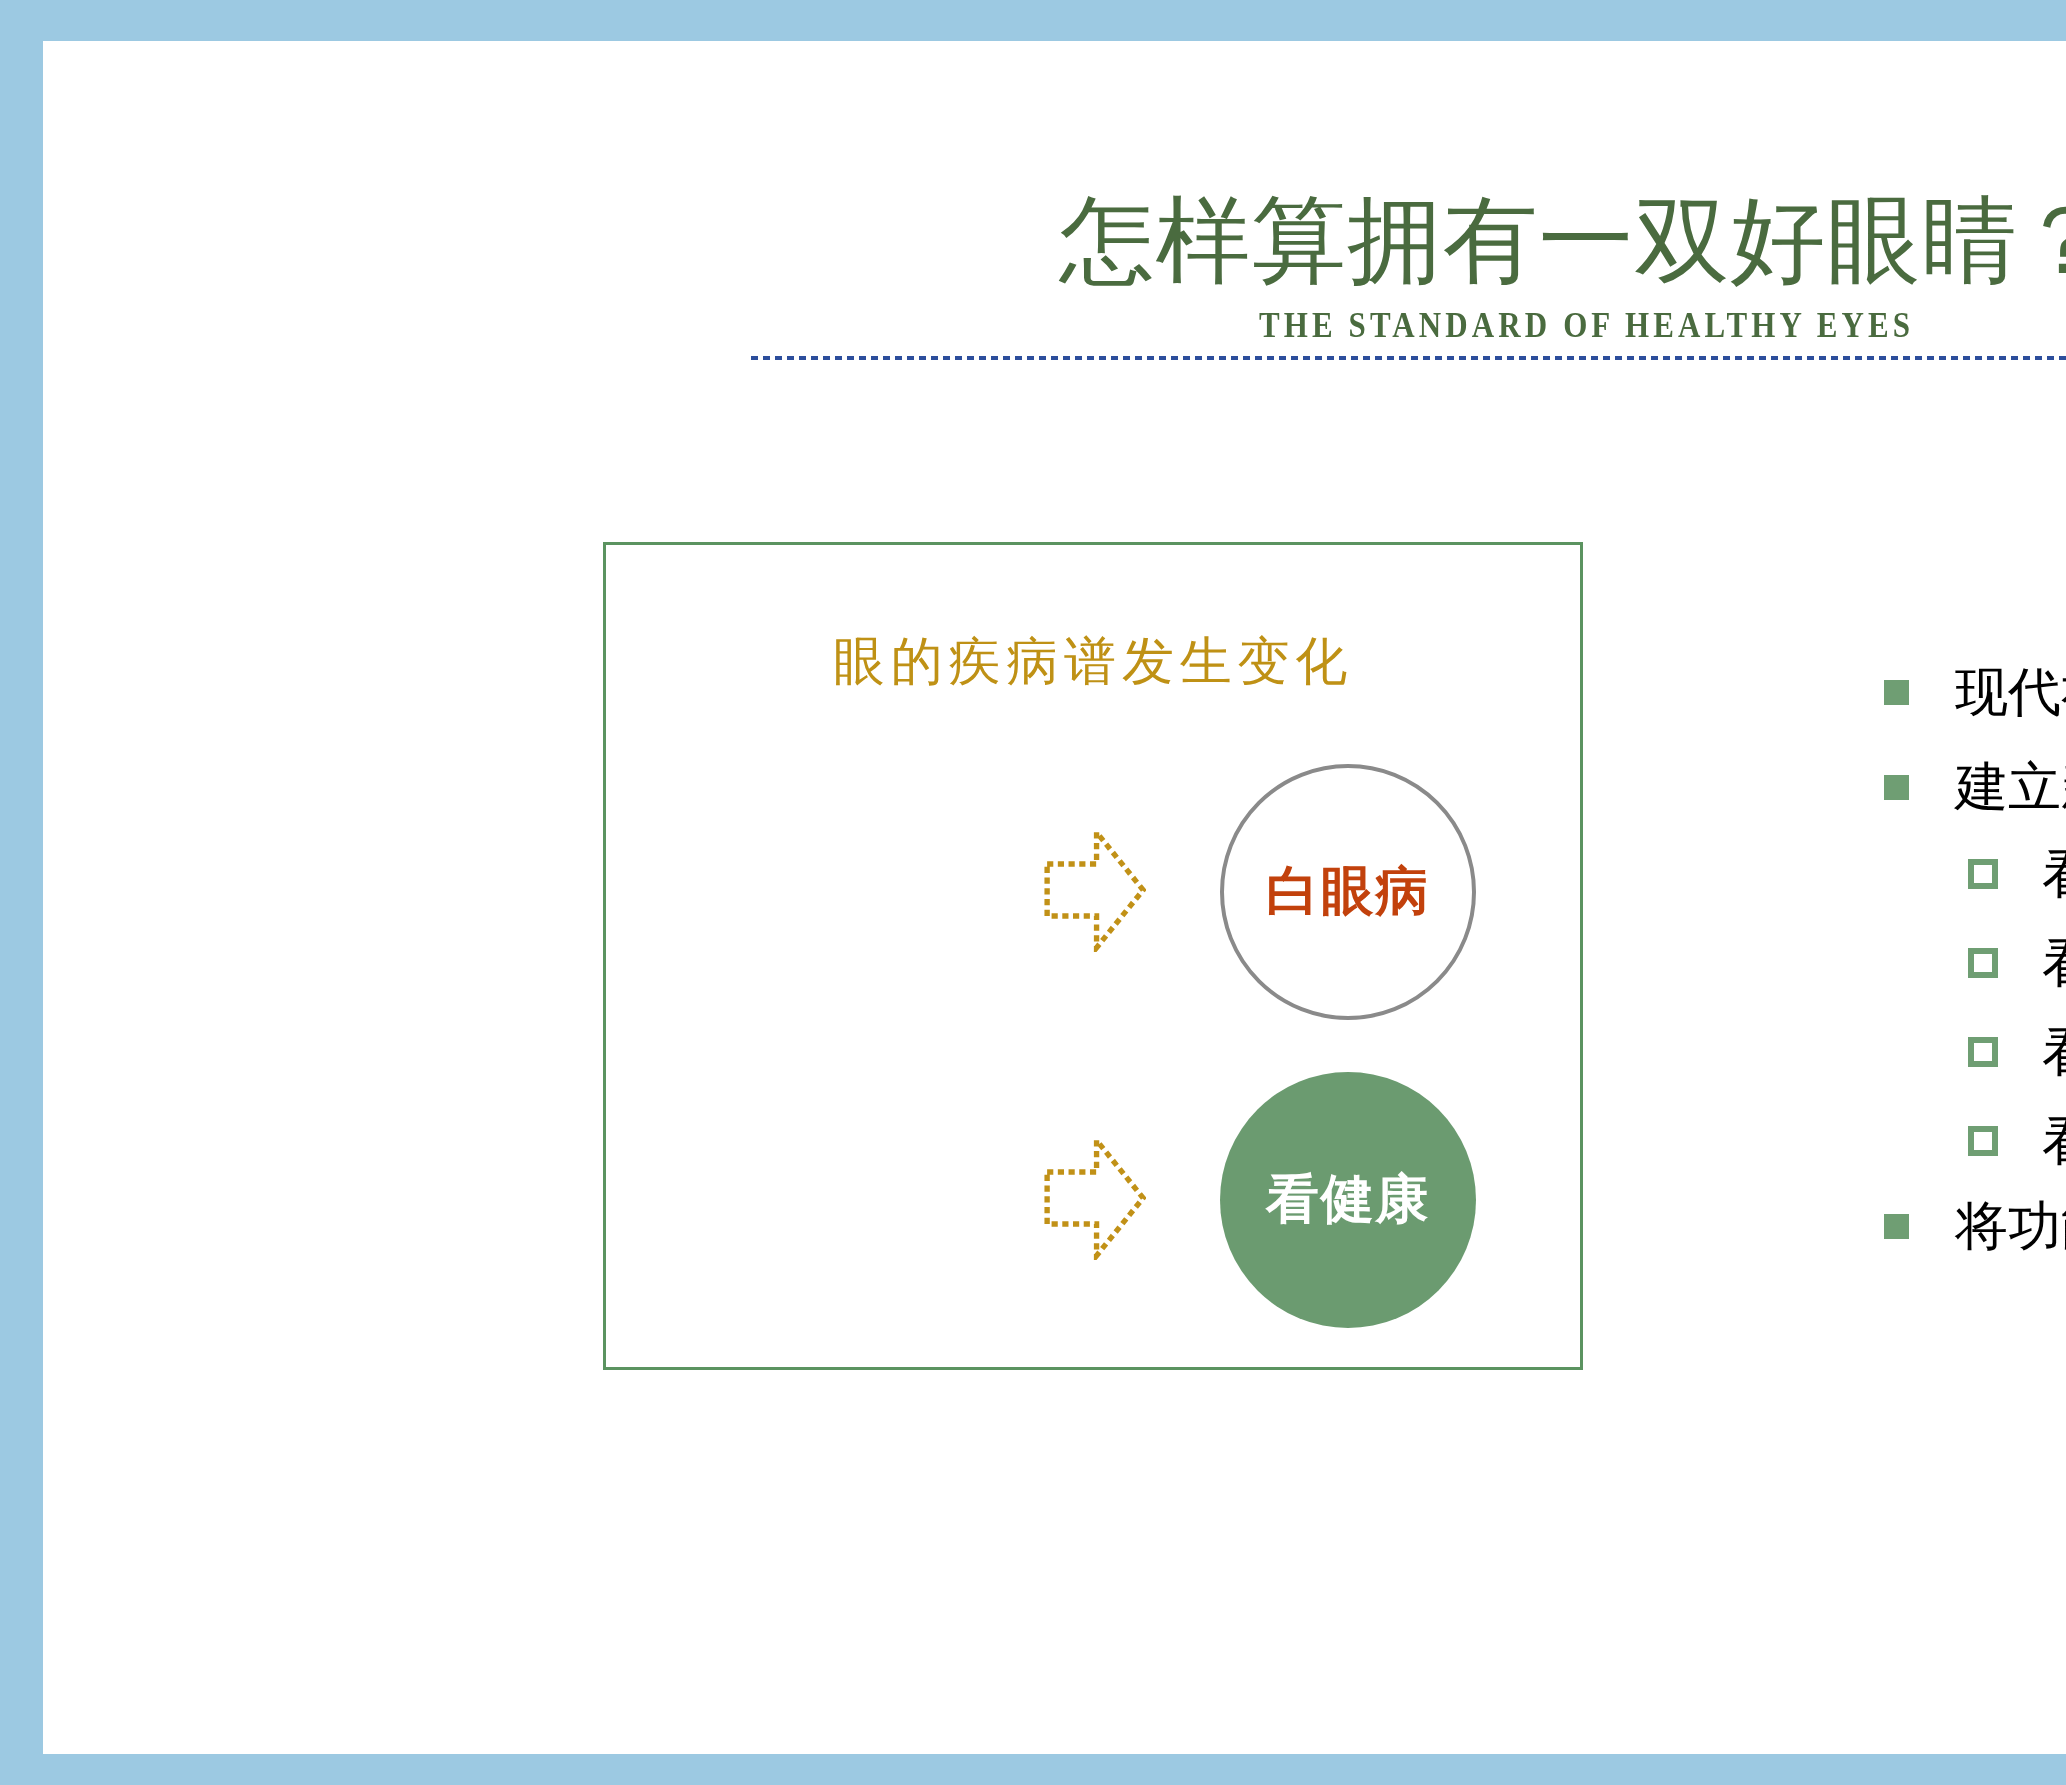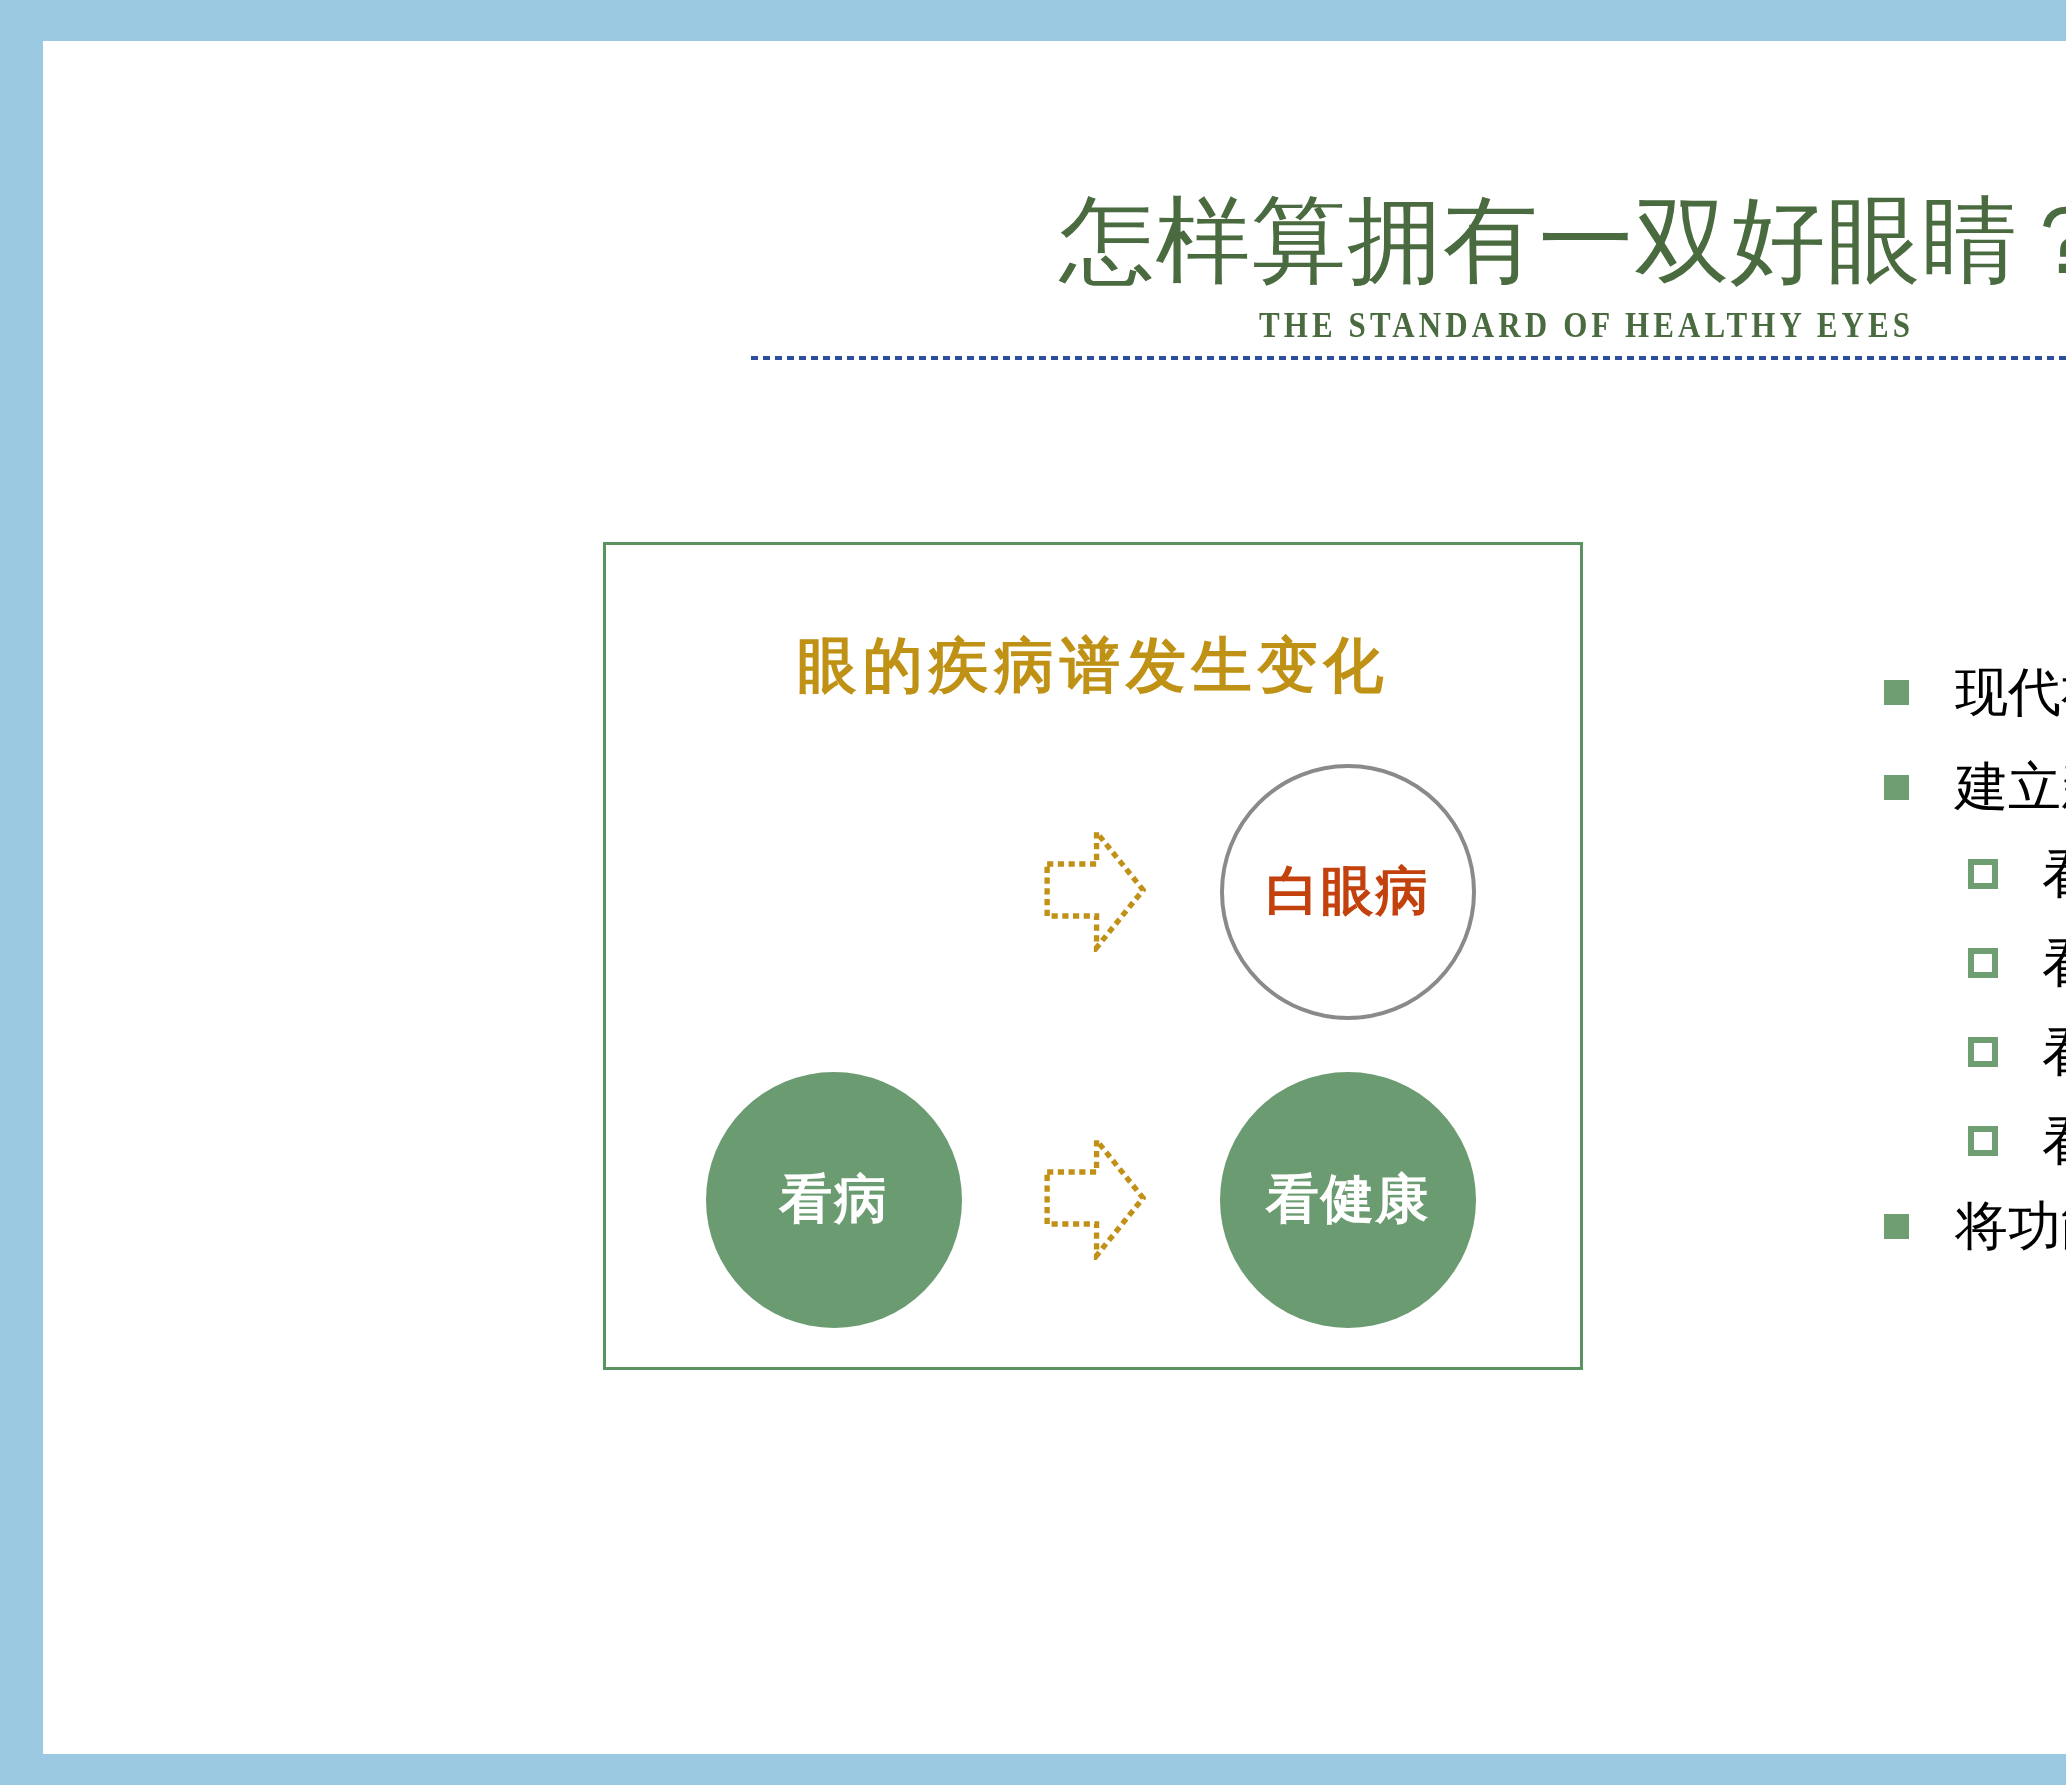--- a/index.html
+++ b/index.html
@@ -46,21 +46,21 @@
   
   .diagram-box {
     position: absolute; left: 560px; top: 501px;
     width: 980px; height: 828px;
     border: 3.7px solid #5B9360; box-sizing: border-box;
     background: #FFFFFF;
   }
   .diagram-title {
     position: absolute; left: 560px; top: 589px; width: 980px;
     text-align: center;
-    font-size: 60px; font-weight: bold;
+    font-size: 52px; font-weight: normal;
     color: #BF9115; letter-spacing: 5.8px;
     line-height: 1.2; white-space: nowrap;
   }
 
   .circle {
     position: absolute; width: 256px; height: 256px;
     border-radius: 50%; box-sizing: border-box;
     display: flex; align-items: center; justify-content: center;
     font-size: 53px; font-weight: bold; letter-spacing: 1.7px;
     white-space: nowrap;
@@ -112,21 +112,20 @@
     <div class="page-title">怎样算拥有一双好眼睛？</div>
     <div class="page-subtitle">
       <span>THE STANDARD OF HEALTHY EYES</span>
     </div>
     <div class="title-divider"></div>
 
     <div class="diagram-box"></div>
     <div class="diagram-title">眼的疾病谱发生变化</div>
 
     <div class="circle white c2">白眼病</div>
-    <div class="circle green c3">看病</div>
     <div class="circle green c4">看健康</div>
 
     <svg class="arrow-svg a1" viewBox="0 0 250 300">
       <path d="M10 87 H130 V10 L243 150 L130 290 V213 H10 Z" fill="none" stroke="#C19117" stroke-width="13" stroke-dasharray="15 11"></path>
     </svg>
     <svg class="arrow-svg a2" viewBox="0 0 250 300">
       <path d="M10 87 H130 V10 L243 150 L130 290 V213 H10 Z" fill="none" stroke="#C19117" stroke-width="13" stroke-dasharray="15 11"></path>
     </svg>
 
     <div class="bullets">

